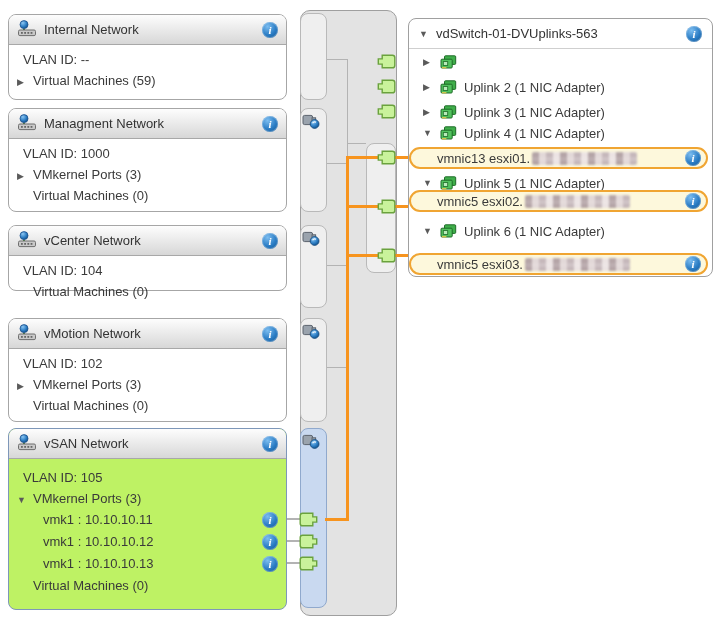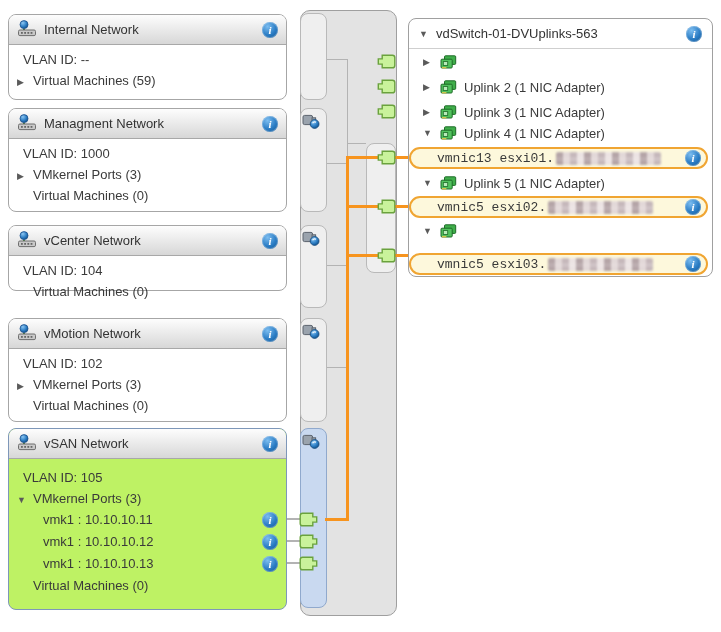--- a/index.html
+++ b/index.html
@@ -47,21 +47,21 @@
          border:1px solid #a0a0a0;border-radius:8px;box-sizing:border-box;}
   .panel-hd{position:absolute;left:0;right:0;top:0;height:30px;display:flex;align-items:center;
             gap:8px;padding:0 10px;border-bottom:1px solid #cfcfcf;box-sizing:border-box;}
   .panel-hd .tri{font-size:9px;color:#5a5a5a;}
   .panel-title{flex:1;color:#333;white-space:nowrap;}
   .uprow{position:absolute;left:0;width:100%;height:24px;display:flex;align-items:center;
          gap:7px;padding-left:14px;box-sizing:border-box;}
   .uprow .tri{width:10px;font-size:9px;color:#5a5a5a;flex:none;}
   .pill{position:absolute;left:0;width:299px;height:22px;border:2px solid #f0a532;border-radius:12px;
         background:#fdf8dc;display:flex;align-items:center;padding:0 5px 0 26px;box-sizing:border-box;}
-  .pill .lbl{white-space:nowrap;font-family:Liberation Mono, monospace;}
+  .pill .lbl{white-space:nowrap;}
   .blurred{display:inline-block;width:105px;height:13px;margin-left:2px;border-radius:2px;
         filter:blur(1.3px);background-color:#e7dcdc;
         background-image:repeating-linear-gradient(90deg,rgba(150,130,135,.55) 0 7px,rgba(228,218,218,.85) 7px 14px,rgba(178,162,168,.5) 14px 21px,rgba(238,230,230,.9) 21px 28px),
                          repeating-linear-gradient(0deg,rgba(198,188,188,.45) 0 4px,rgba(242,236,236,.5) 4px 8px);}
   .pill .info{margin-left:auto;}
   .nic{flex:none;width:17px;height:14px;}
 </style>
 </head>
 <body>
 
@@ -301,30 +301,31 @@
       <span class="blurred"></span>
       <span class="info">i</span>
     </div>
     <div class="uprow" style="top:153px;height:22px">
       <span class="tri">▼</span>
       <span class="nic"><svg width="17" height="14">
             <use href="#nicicon"></use>
           </svg></span>
       <span>Uplink 5 (1 NIC Adapter)</span>
     </div>
-    <div class="pill" style="top:177px">
+    <div class="pill" style="top:171px">
       <span class="lbl">vmnic5 esxi02.</span>
       <span class="blurred"></span>
       <span class="info">i</span>
     </div>
     <div class="uprow" style="top:201px;height:22px">
       <span class="tri">▼</span>
       <span class="nic"><svg width="17" height="14">
             <use href="#nicicon"></use>
           </svg></span>
+      <span>Uplink 6 (1 NIC Adapter)</span>
     </div>
     <div class="pill" style="top:234px">
       <span class="lbl">vmnic5 esxi03.</span>
       <span class="blurred"></span>
       <span class="info">i</span>
     </div>
   </div>
 
 </div>
 

